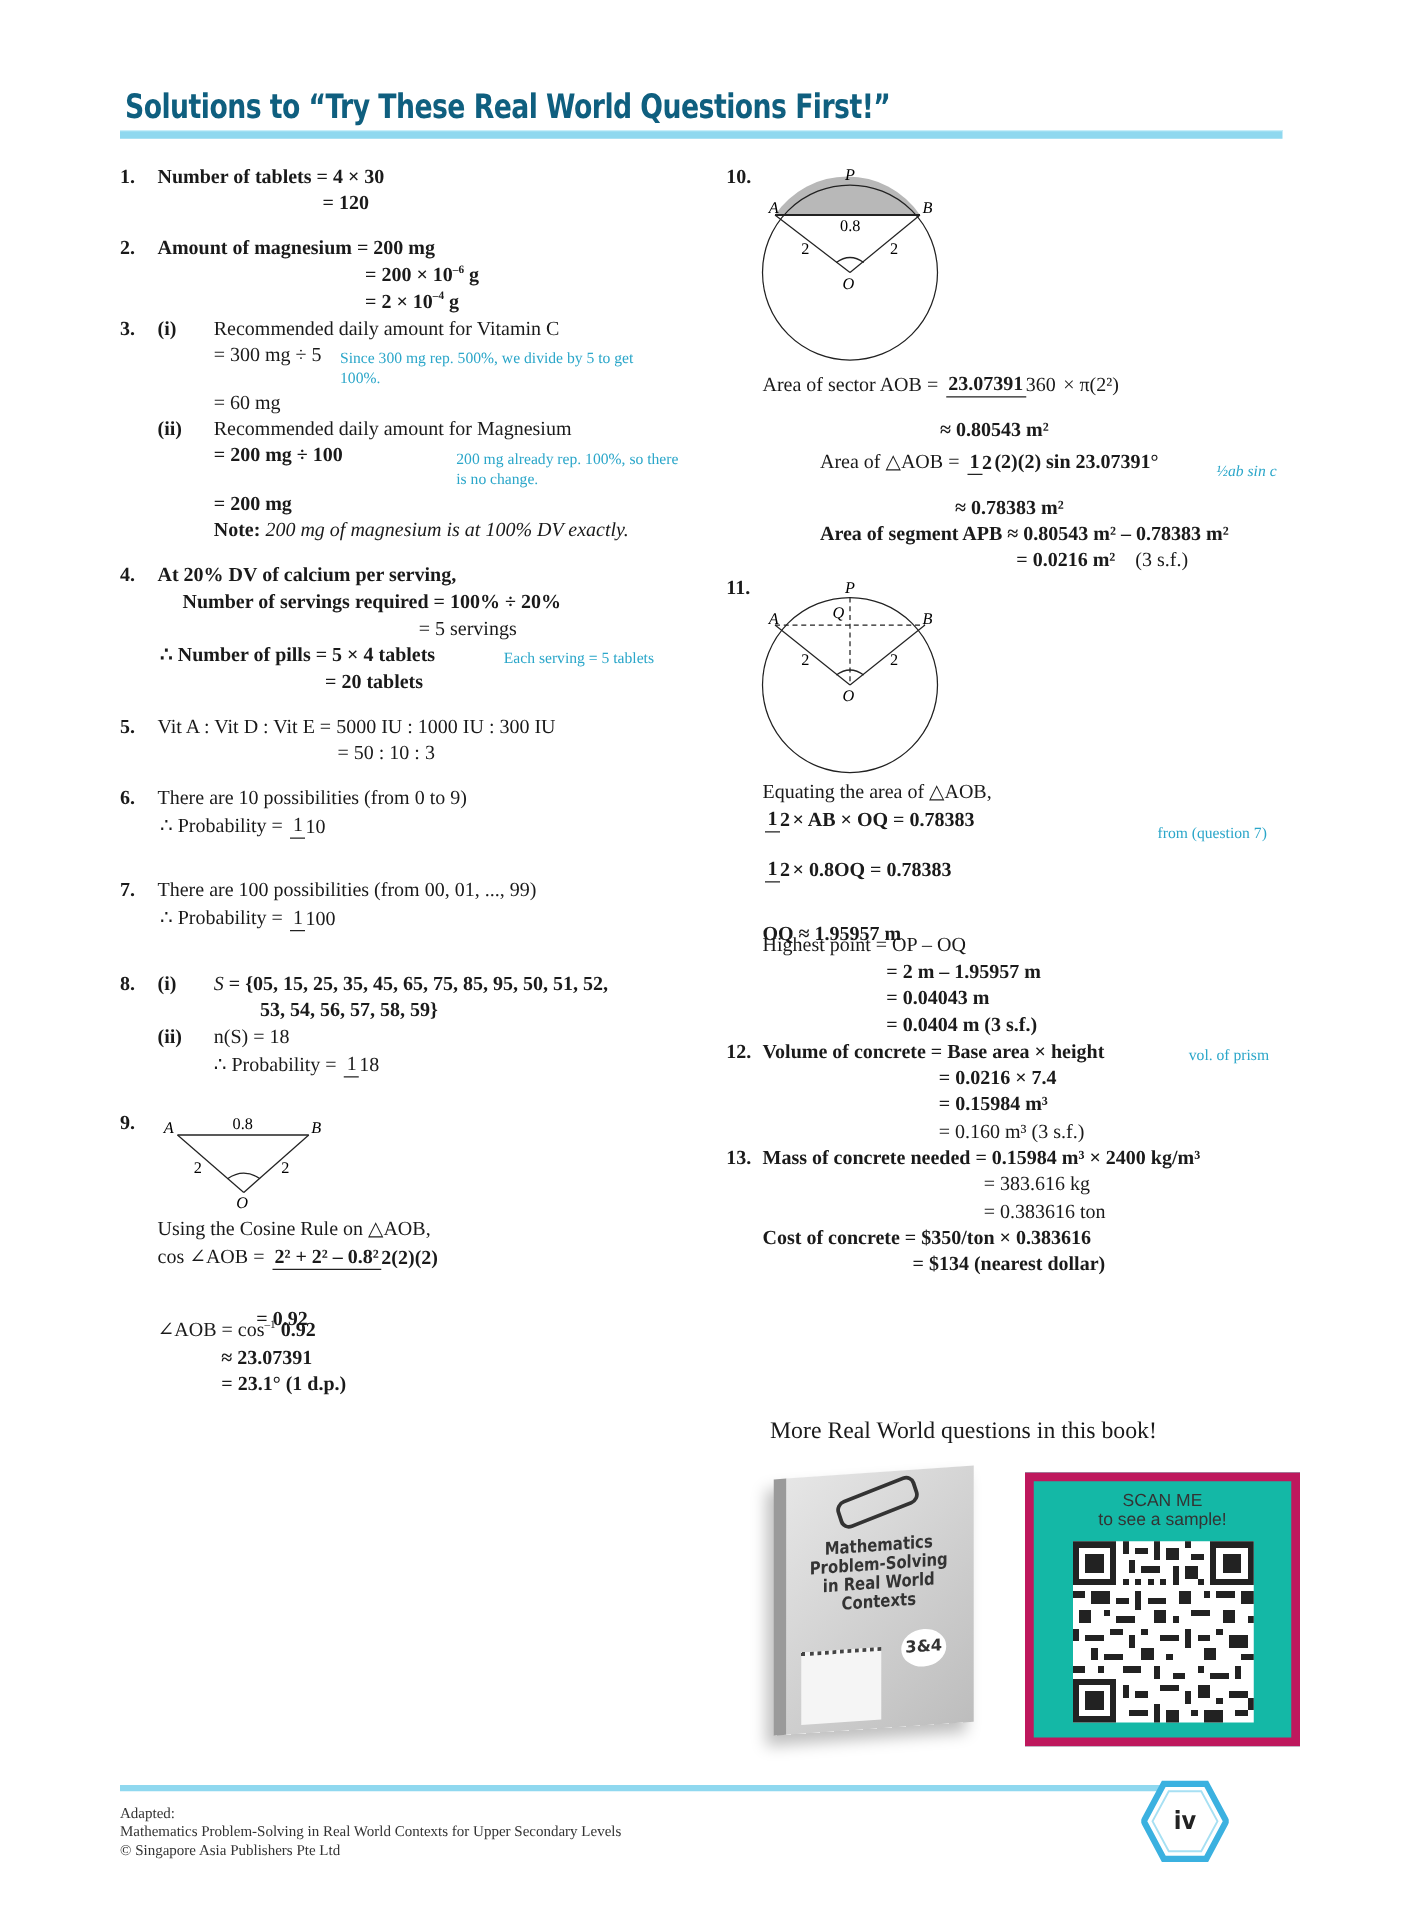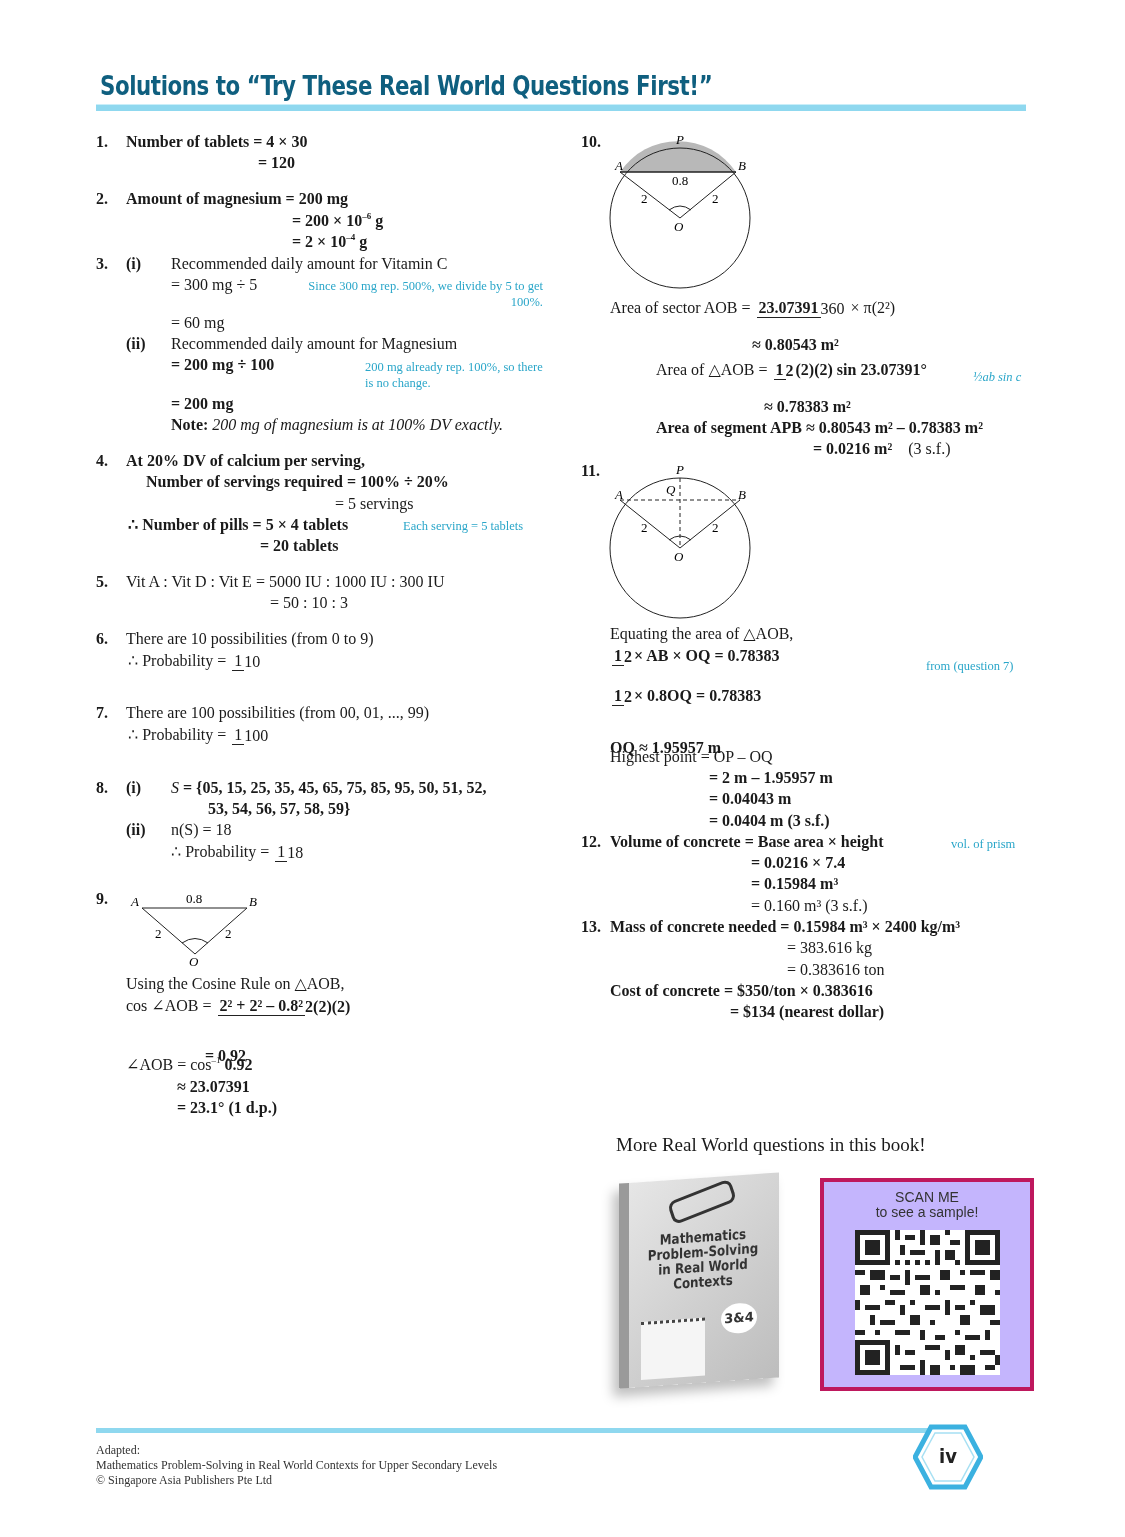--- a/index.html
+++ b/index.html
@@ -10,21 +10,21 @@
   .i { font-style:italic; }
   .note { color:#2aa6c9; font-size:12.5px; font-family:"Liberation Serif", serif; line-height:1.3; white-space:normal; }
   .title { position:absolute; left:100px; top:70px; font-family:"DejaVu Sans Condensed","DejaVu Sans", sans-serif;
            font-weight:bold; font-size:27px; color:#0f5f7f; letter-spacing:-0.5px; transform:scaleX(0.88); transform-origin:left top; }
   .title-rule { position:absolute; left:96px; top:104px; width:930px; height:6px; background:#8fd8ef; border-top:1px solid #c9eef9; }
   .frac { display:inline-flex; flex-direction:row; align-items:center; vertical-align:middle; line-height:1.05; margin:0 2px; }
   .frac .num { border-bottom:1px solid #222; padding:0 2px; }
   sup { font-size:9px; vertical-align:7px; line-height:0; }
   .footer-rule { position:absolute; left:96px; top:1428px; width:840px; height:5px; background:#8fd8ef; }
   .footer-text { position:absolute; left:96px; top:1443px; font-family:"Liberation Serif", serif; font-size:12px; line-height:15px; color:#333; }
-  .qr-box { position:absolute; left:820px; top:1178px; width:206px; height:205px; border:4px solid #be185d; background:#c4b5fd; }
+  .qr-box { position:absolute; left:820px; top:1178px; width:206px; height:205px; border:7px solid #be185d; background:#14b8a6; }
   .qr-title { position:absolute; left:0; width:100%; text-align:center; font-family:"Liberation Sans", sans-serif; font-size:14px; color:#333; line-height:15px; }
 </style>
 </head>
 <body>
 
 <div class="title">Solutions to “Try These Real World Questions First!”</div>
 <div class="title-rule"></div>
 
 <div>
   <div class="abs b" style="left:96px;top:134px;">1.</div>
@@ -37,21 +37,21 @@
   <div class="abs b" style="left:126px;top:191px;">Amount of magnesium = 200 mg</div>
   <div class="abs b" style="left:292px;top:213px;"><span>= 200 × 10</span><sup>–6</sup><span> g</span></div>
   <div class="abs b" style="left:292px;top:234px;"><span>= 2 × 10</span><sup>–4</sup><span> g</span></div>
 </div>
 
 <div>
   <div class="abs b" style="left:96px;top:256px;">3.</div>
   <div class="abs b" style="left:126px;top:256px;">(i)</div>
   <div class="abs" style="left:171px;top:256px;text-align:right;">Recommended daily amount for Vitamin C</div>
   <div class="abs" style="left:171px;top:277px;">= 300 mg ÷ 5</div>
-  <div class="abs note" style="left:283px;top:278px;width:260px;text-align:right;">Since 300 mg rep. 500%, we divide by 5 to get 100%.</div>
+  <div class="abs note" style="left:272px;top:278px;width:260px;">Since 300 mg rep. 500%, we divide by 5 to get 100%.</div>
   <div class="abs" style="left:171px;top:315px;">= 60 mg</div>
   <div class="abs b" style="left:126px;top:336px;">(ii)</div>
   <div class="abs" style="left:171px;top:336px;">Recommended daily amount for Magnesium</div>
   <div class="abs b" style="left:171px;top:357px;">= 200 mg ÷ 100</div>
   <div class="abs note" style="left:365px;top:359px;width:185px;">200 mg already rep. 100%, so there is no change.</div>
   <div class="abs b" style="left:171px;top:396px;">= 200 mg</div>
   <div class="abs" style="left:171px;top:417px;"><span class="b">Note:</span> <span class="i">200 mg of magnesium is at 100% DV exactly.</span></div>
 </div>
 
 <div>

